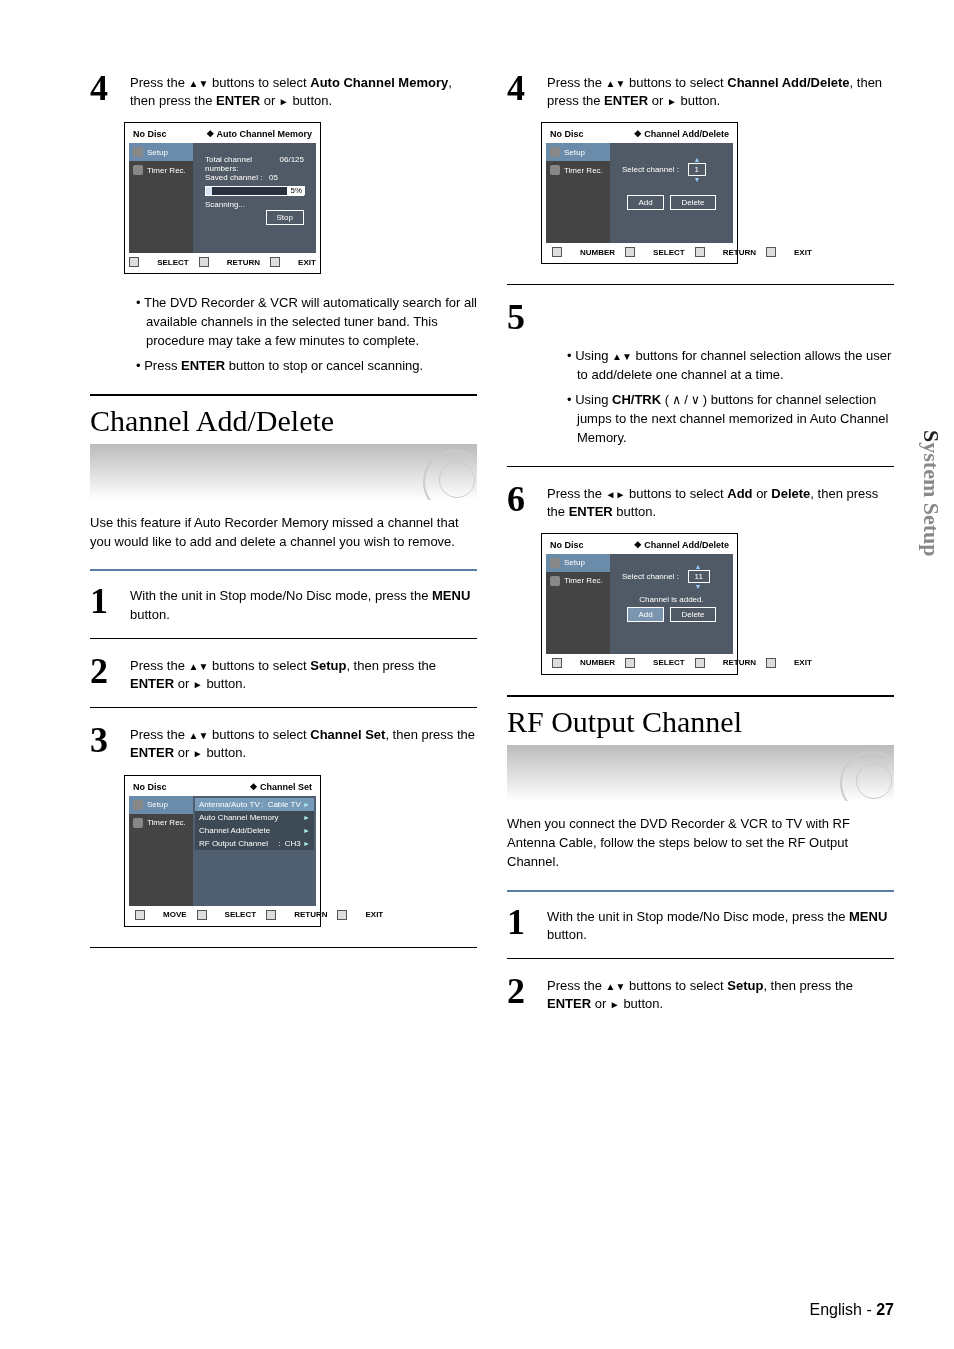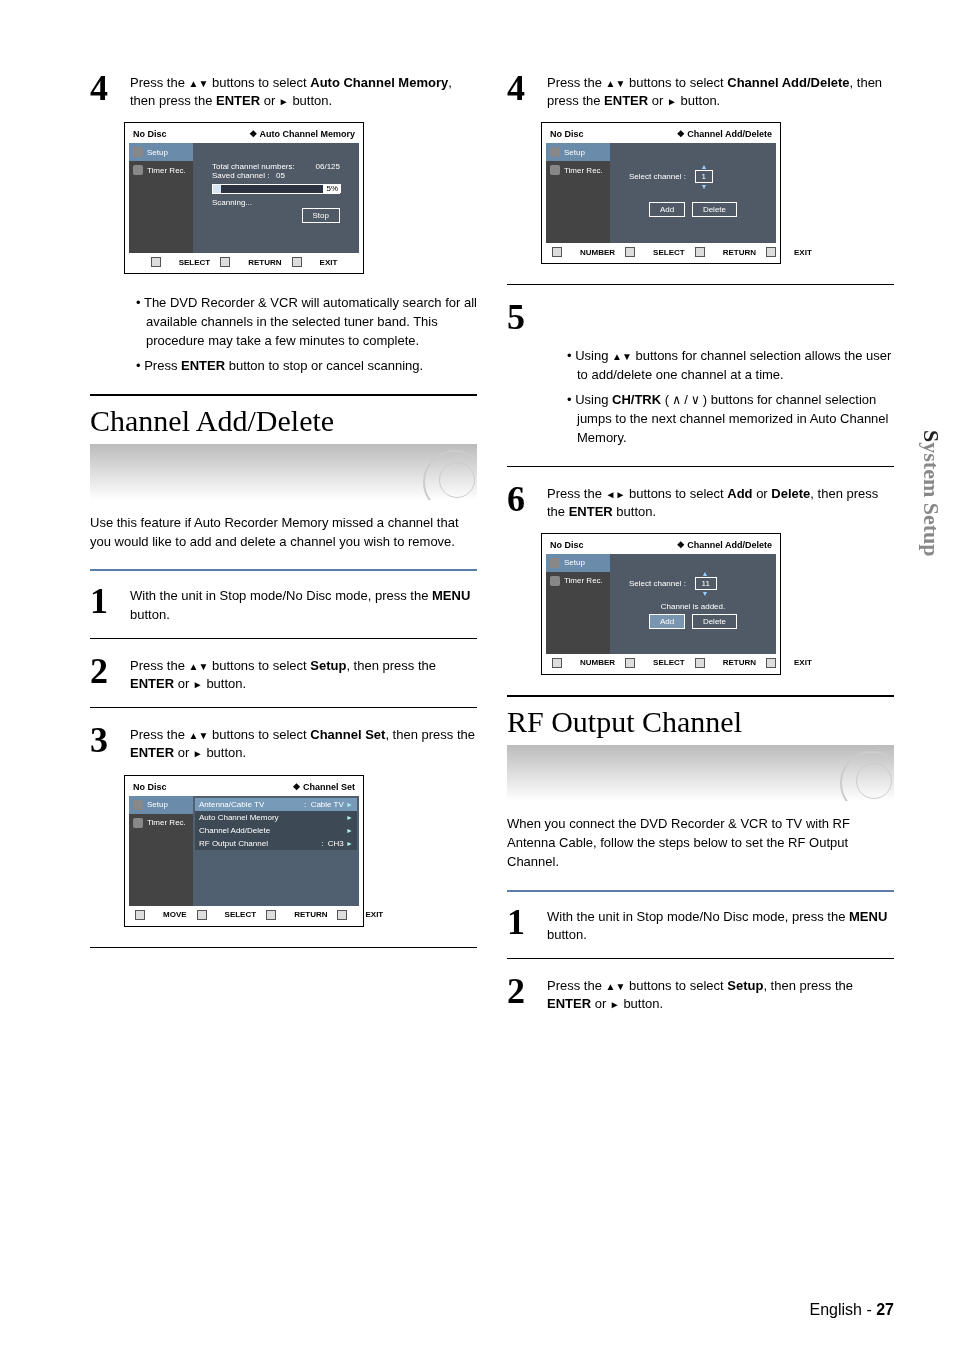--- a/index.html
+++ b/index.html
@@ -7,29 +7,29 @@
   .page{padding:70px 60px 40px 90px;display:flex;gap:30px;}
   .col{flex:1;min-width:0;}
   .big-num{font-family:"Times New Roman",serif;font-size:36px;font-weight:bold;line-height:1;display:inline-block;width:34px;vertical-align:top;color:#000;}
   .step{display:flex;gap:6px;margin-bottom:12px;}
   .step-body{flex:1;padding-top:4px;line-height:1.4;}
   .bold{font-weight:bold;}
   .tri-up::before{content:"▲";font-size:10px;}
   .tri-dn::before{content:"▼";font-size:10px;}
   .tri-rt::before{content:"►";font-size:10px;}
   .tri-lt::before{content:"◄";font-size:10px;}
-  .screenshot{width:240px;margin:8px 0 20px 34px;background:#fff;font-size:9px;color:#fff;}
+  .screenshot{width:197px;margin:8px 0 20px 34px;background:#fff;font-size:9px;color:#fff;}
   .scr-outer{border:1.5px solid #000;padding:4px;}
   .scr-top{display:flex;justify-content:space-between;color:#000;padding:2px 4px 4px;font-weight:bold;font-size:9px;}
   .scr-row{display:flex;}
   .scr-side{width:64px;background:#444;}
   .side-item{padding:4px 4px;display:flex;align-items:center;gap:4px;font-size:8px;color:#fff;}
   .side-item .ico{width:10px;height:10px;background:#888;display:inline-block;border-radius:2px;}
   .side-sel{background:#6a8caa;}
-  .scr-main{flex:1;background:#506070;position:relative;padding:19px;font-size:8px;}
+  .scr-main{flex:1;background:#506070;position:relative;padding:12px;font-size:8px;}
   .scr-main.dark{background:#505a66;}
   .scr-foot{display:flex;gap:10px;padding:4px 6px 2px;color:#000;font-size:8px;align-items:center;}
   .scr-foot .ic{width:10px;height:10px;border:1px solid #555;background:#ddd;display:inline-block;}
   .scr-foot span{display:flex;align-items:center;gap:18px;font-weight:bold;}
   .pill{border:1px solid #fff;padding:2px 10px;font-size:8px;color:#fff;background:transparent;}
   .bullets{margin:10px 0 18px 34px;}
   .bullets p{margin-bottom:6px;line-height:1.45;padding-left:10px;text-indent:-10px;margin-left:12px;}
   .bullets p::before{content:"• ";}
   h1.section{font-family:"Times New Roman",serif;font-weight:normal;font-size:30px;border-top:2px solid #000;padding-top:8px;margin:12px 0 6px;}
   .swirl{height:56px;background:linear-gradient(#bbb,#fff);position:relative;overflow:hidden;margin-bottom:14px;}
@@ -151,21 +151,21 @@
                 <span class="ico"></span>
                 <span>Setup</span>
               </div>
             <div class="side-item">
                 <span class="ico"></span>
                 <span>Timer Rec.</span>
               </div>
           </div>
           <div class="scr-main" style="height:110px;padding:2px;">
             <div class="tiny-row sel-hi">
-                <span>Antenna/Cable TV</span>
+                <span>Antenna/Auto TV</span>
                 <span>: &nbsp;<span>Cable TV</span>&nbsp;<span class="arrw">►</span></span>
               </div>
             <div class="tiny-row">
                 <span>Auto Channel Memory</span>
                 <span class="arrw">►</span>
               </div>
             <div class="tiny-row">
                 <span>Channel Add/Delete</span>
                 <span class="arrw">►</span>
               </div>

